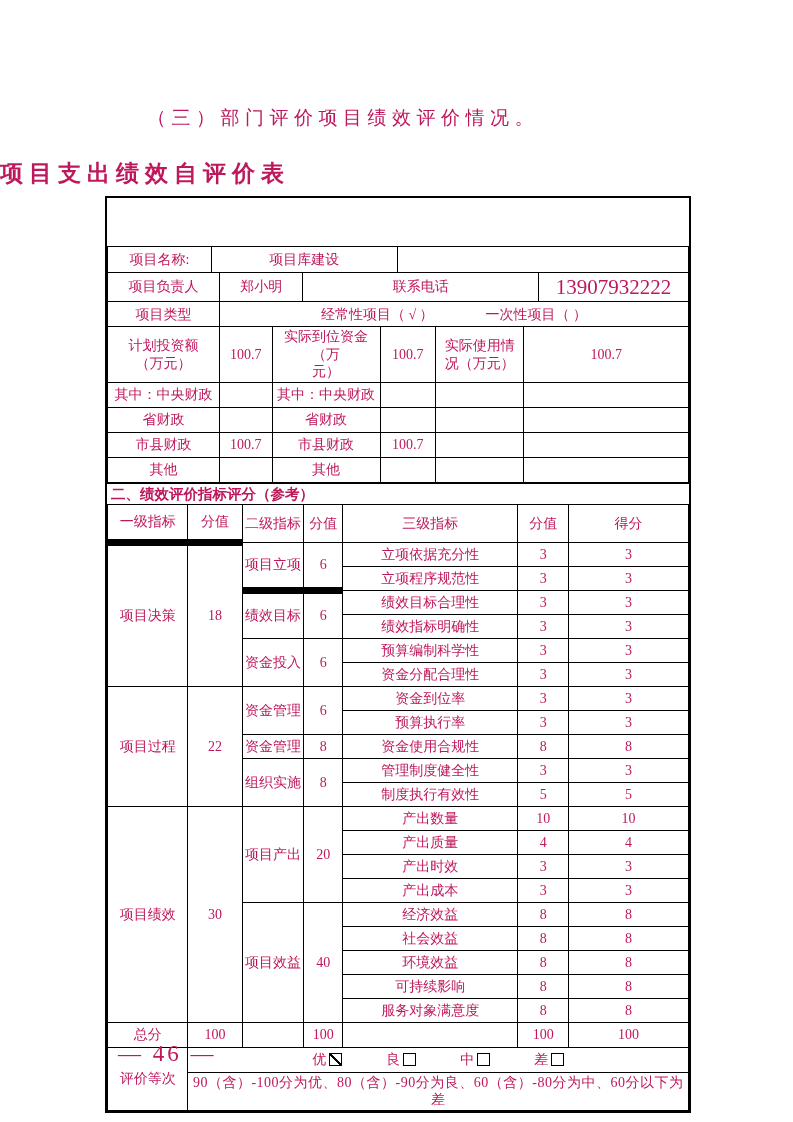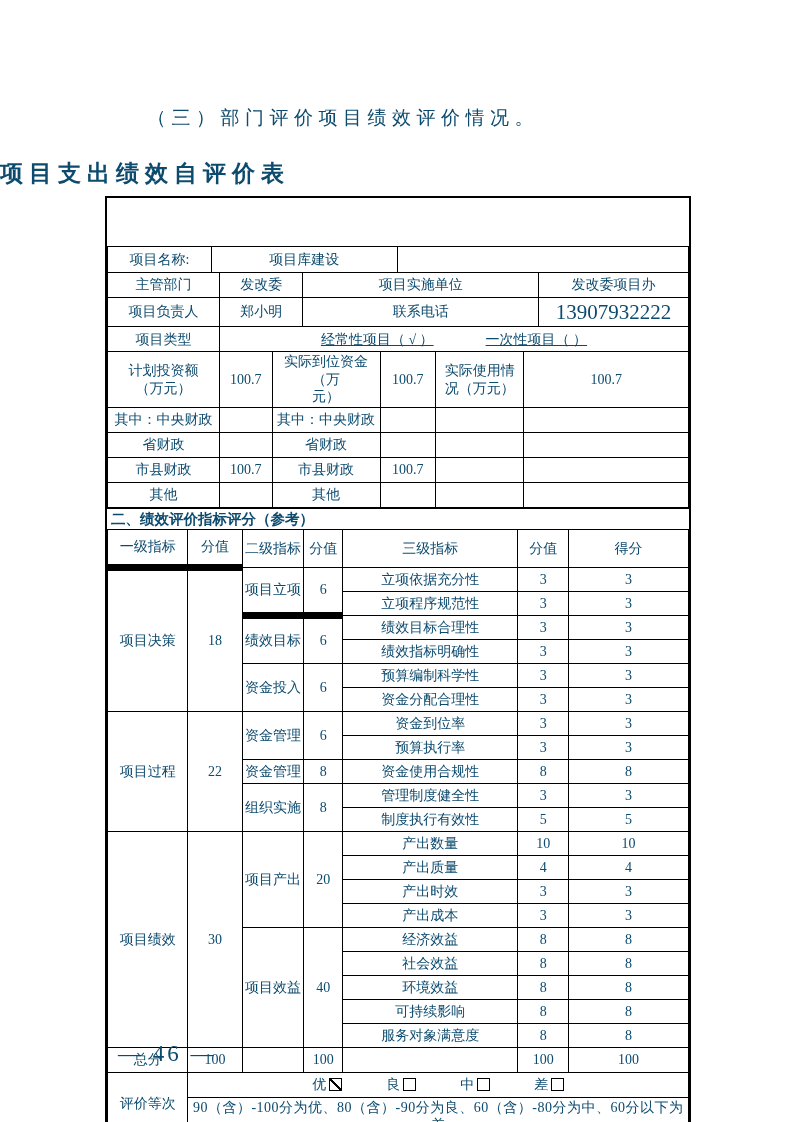--- a/index.html
+++ b/index.html
@@ -1,18 +1,18 @@
 <!DOCTYPE html>
 <html><head>
 <meta charset="utf-8">
 <style>
   html,body { margin:0; padding:0; background:#fff; }
   .sheet {
     position:relative; width:793px; height:1122px; background:#ffffff;
-    font-family:"Liberation Serif","DejaVu Serif",serif; color:#0c4a6e;
+    font-family:"Liberation Serif","DejaVu Serif",serif; color:#be185d;
   }
   .heading {
     position:absolute; left:147px; top:105px;
     font-size:19px; letter-spacing:5.5px; white-space:nowrap;
   }
   .doc-title {
     position:absolute; left:0; top:158px; width:793px; text-align:left;
     font-family:"Liberation Sans","DejaVu Sans",sans-serif;
     font-weight:bold; font-size:23px; letter-spacing:6px;
   }
@@ -32,21 +32,21 @@
   .left { text-align:left; padding-left:4px; }
   .name-val { text-align:center; padding-left:48px; }
   .prewrap { white-space:pre-line; }
   .secbar {
     border-top:1px solid #000; border-bottom:1px solid #000;
     font-family:"Liberation Sans","DejaVu Sans",sans-serif;
     font-weight:bold; font-size:14.5px; text-align:left;
     padding:2px 4px 1px 4px; line-height:17px;
   }
   .type-cell { }
-  .type-flex { display:flex; justify-content:center; gap:52px;text-decoration:underline; }
+  .type-flex { display:flex; justify-content:center; gap:52px; }
   .thick-top { border-top:7px solid #000 !important; }
   .grades { display:flex; justify-content:center; gap:44px; align-items:center; }
   .cb {
     display:inline-block; width:13px; height:13px;
     border:1.5px solid #000; margin-left:3px; vertical-align:-2px;
     box-sizing:border-box;
   }
   .cb.checked {
     background:linear-gradient(to top right,
       transparent 43%, #000 43%, #000 57%, transparent 57%);
@@ -84,26 +84,20 @@
       </table>
 
     <table class="tbl">
       <colgroup>
           <col style="width:19.28%">
           <col style="width:14.33%">
           <col style="width:40.61%">
           <col style="width:25.77%">
         </colgroup>
       <tbody>
-          <tr class="h22">
-        <td>主管部门</td>
-        <td>发改委</td>
-        <td>项目实施单位</td>
-        <td>发改委项目办</td>
-      </tr>
       <tr class="h22">
         <td>项目负责人</td>
         <td>郑小明</td>
         <td>联系电话</td>
         <td style="font-size:21px;">13907932222</td>
       </tr>
     </tbody>
       </table>
 
     <table class="tbl">

